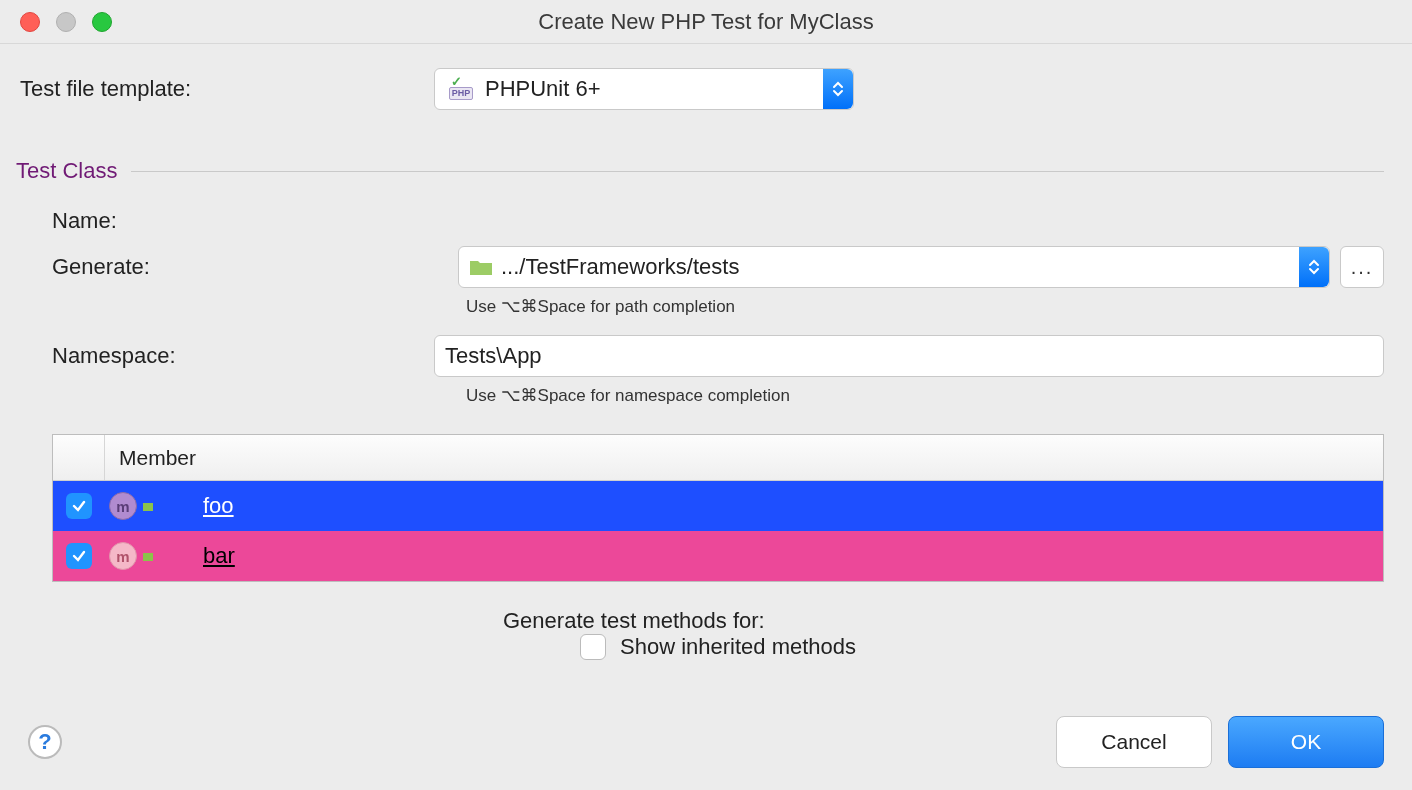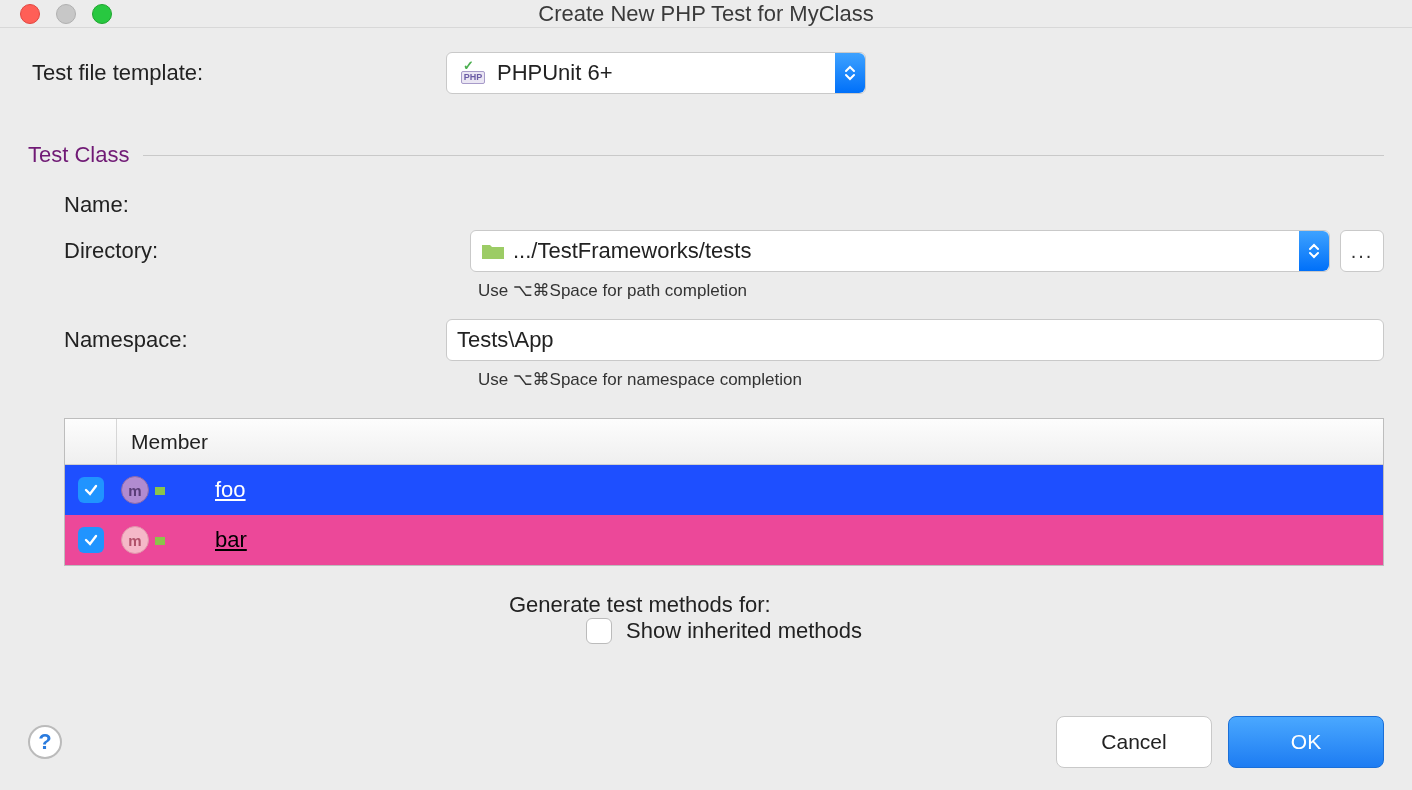--- a/index.html
+++ b/index.html
@@ -10,21 +10,21 @@
   height: 790px;
   overflow: hidden;
 }
 .window {
   width: 100%;
   height: 100%;
   display: flex;
   flex-direction: column;
 }
 .titlebar {
-  height: 28px;
+  height: 44px;
   display: flex;
   align-items: center;
   position: relative;
   border-bottom: 1px solid #d8d8d8;
 }
 .traffic-lights {
   display: flex;
   gap: 16px;
   padding-left: 20px;
 }
@@ -39,21 +39,21 @@
 .title {
   position: absolute;
   left: 0; right: 0;
   text-align: center;
   font-size: 22px;
   color: #3a3a3a;
   pointer-events: none;
 }
 .content {
   flex: 1;
-  padding: 24px 28px 0 28px;
+  padding: 24px 28px 0 16px;
   display: flex;
   flex-direction: column;
 }
 .row {
   display: flex;
   align-items: center;
   margin-bottom: 12px;
 }
 .label-col {
   width: 418px;
@@ -264,21 +264,21 @@
     <div class="fieldset-header">
       <div class="fieldset-title">Test Class</div>
       <div class="fieldset-line"></div>
     </div>
 
     <div class="row">
       <div class="label-col indented">Name:</div>
     </div>
 
     <div class="row">
-      <div class="label-col indented">Directory:</div>
+      <div class="label-col indented">Generate:</div>
       <div class="field-col">
         <div class="combo">
           <svg class="folder-icon" viewBox="0 0 24 18">
               <path d="M1 3 L9 3 L11 5 L23 5 L23 17 L1 17 Z" fill="#9ccc65"></path>
             </svg>
           <span>.../TestFrameworks/tests</span>
           <div class="stepper">
             <svg width="12" height="18" viewBox="0 0 12 18">
                 <path d="M2 7 L6 3 L10 7 M2 11 L6 15 L10 11" stroke="#fff" stroke-width="2" fill="none" stroke-linecap="round"></path>
               </svg>

